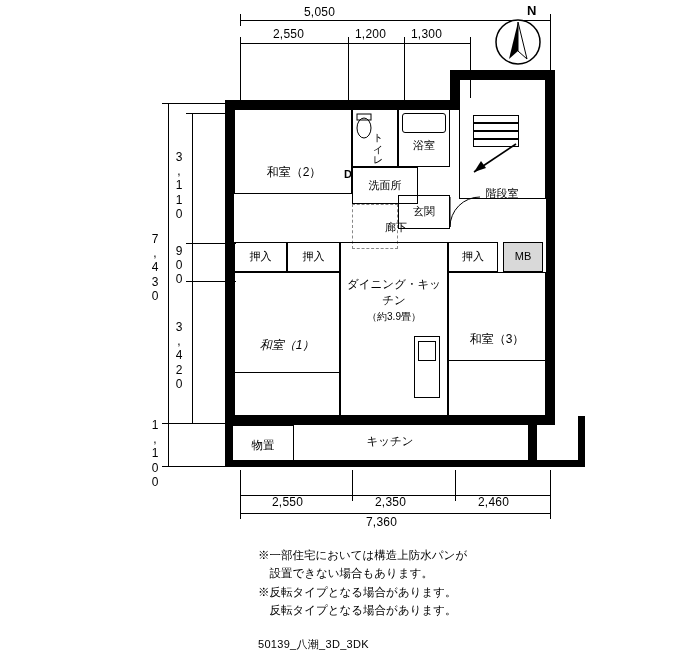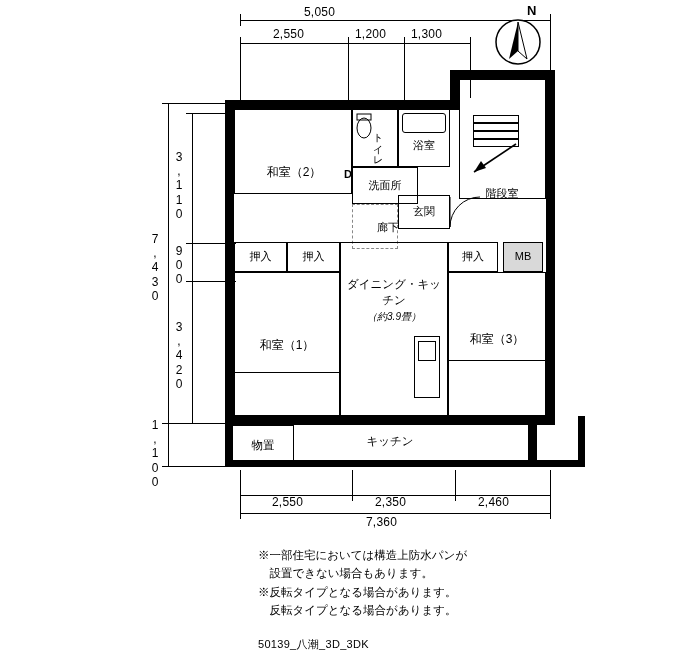--- a/index.html
+++ b/index.html
@@ -152,21 +152,21 @@
   <div class="thin" style="left:132px;top:107px;width:66px;height:37px;"></div>
   <div class="abs txt center" style="left:132px;top:118px;width:66px;height:14px;font-size:11px;">
     <span>洗面所</span>
   </div>
 
   <div class="thin" style="left:178px;top:135px;width:52px;height:34px;"></div>
   <div class="abs txt center" style="left:178px;top:144px;width:52px;height:14px;font-size:11px;">
     <span>玄関</span>
   </div>
 
-  <div class="abs txt center" style="left:140px;top:160px;width:56px;height:14px;font-size:11px;">
+  <div class="abs txt center" style="left:148px;top:160px;width:56px;height:14px;font-size:11px;">
     <span>廊下</span>
   </div>
   <div class="thin" style="left:132px;top:144px;width:46px;height:45px;border-style:dashed;border-color:#888;"></div>
 
   <svg class="abs" style="left:228px;top:135px;" width="34" height="34">
     <path d="M2 32 A30 30 0 0 1 32 2" fill="none" stroke="#000" stroke-width="1"></path>
     <line x1="2" y1="32" x2="2" y2="2" stroke="#000" stroke-width="1"></line>
   </svg>
 
   <div class="abs txt" style="left:124px;top:108px;font-size:11px;font-weight:bold;">D</div>
@@ -186,28 +186,28 @@
 
   <div class="thin gray" style="left:283px;top:182px;width:40px;height:30px;"></div>
   <div class="abs txt center" style="left:283px;top:189px;width:40px;height:14px;font-size:11px;">
     <span>MB</span>
   </div>
 
   <div class="thin" style="left:120px;top:182px;width:108px;height:174px;"></div>
   <div class="abs txt center" style="left:122px;top:216px;width:104px;height:32px;font-size:11.5px;line-height:1.4;white-space:normal;">
     <span>ダイニング・キッチン</span>
   </div>
-  <div class="abs txt center" style="left:122px;top:250px;width:104px;height:14px;font-size:10px;font-style:italic;">
+  <div class="abs txt center" style="left:122px;top:250px;width:104px;height:14px;font-size:10px;">
     <span>（約3.9畳）</span>
   </div>
   <div class="thin" style="left:194px;top:276px;width:26px;height:62px;"></div>
   <div class="thin" style="left:198px;top:281px;width:18px;height:20px;"></div>
 
   <div class="thin" style="left:14px;top:212px;width:106px;height:144px;"></div>
-  <div class="abs txt center" style="left:22px;top:278px;width:90px;height:16px;font-size:12px;">
+  <div class="abs txt center" style="left:22px;top:278px;width:90px;height:16px;font-size:12px;font-style:italic;">
     <span>和室（1）</span>
   </div>
   <div class="line-h" style="left:14px;top:312px;width:106px;"></div>
 
   <div class="thin" style="left:228px;top:212px;width:98px;height:144px;"></div>
   <div class="abs txt center" style="left:236px;top:272px;width:82px;height:16px;font-size:12px;">
     <span>和室（3）</span>
   </div>
   <div class="line-h" style="left:228px;top:300px;width:98px;"></div>
 

